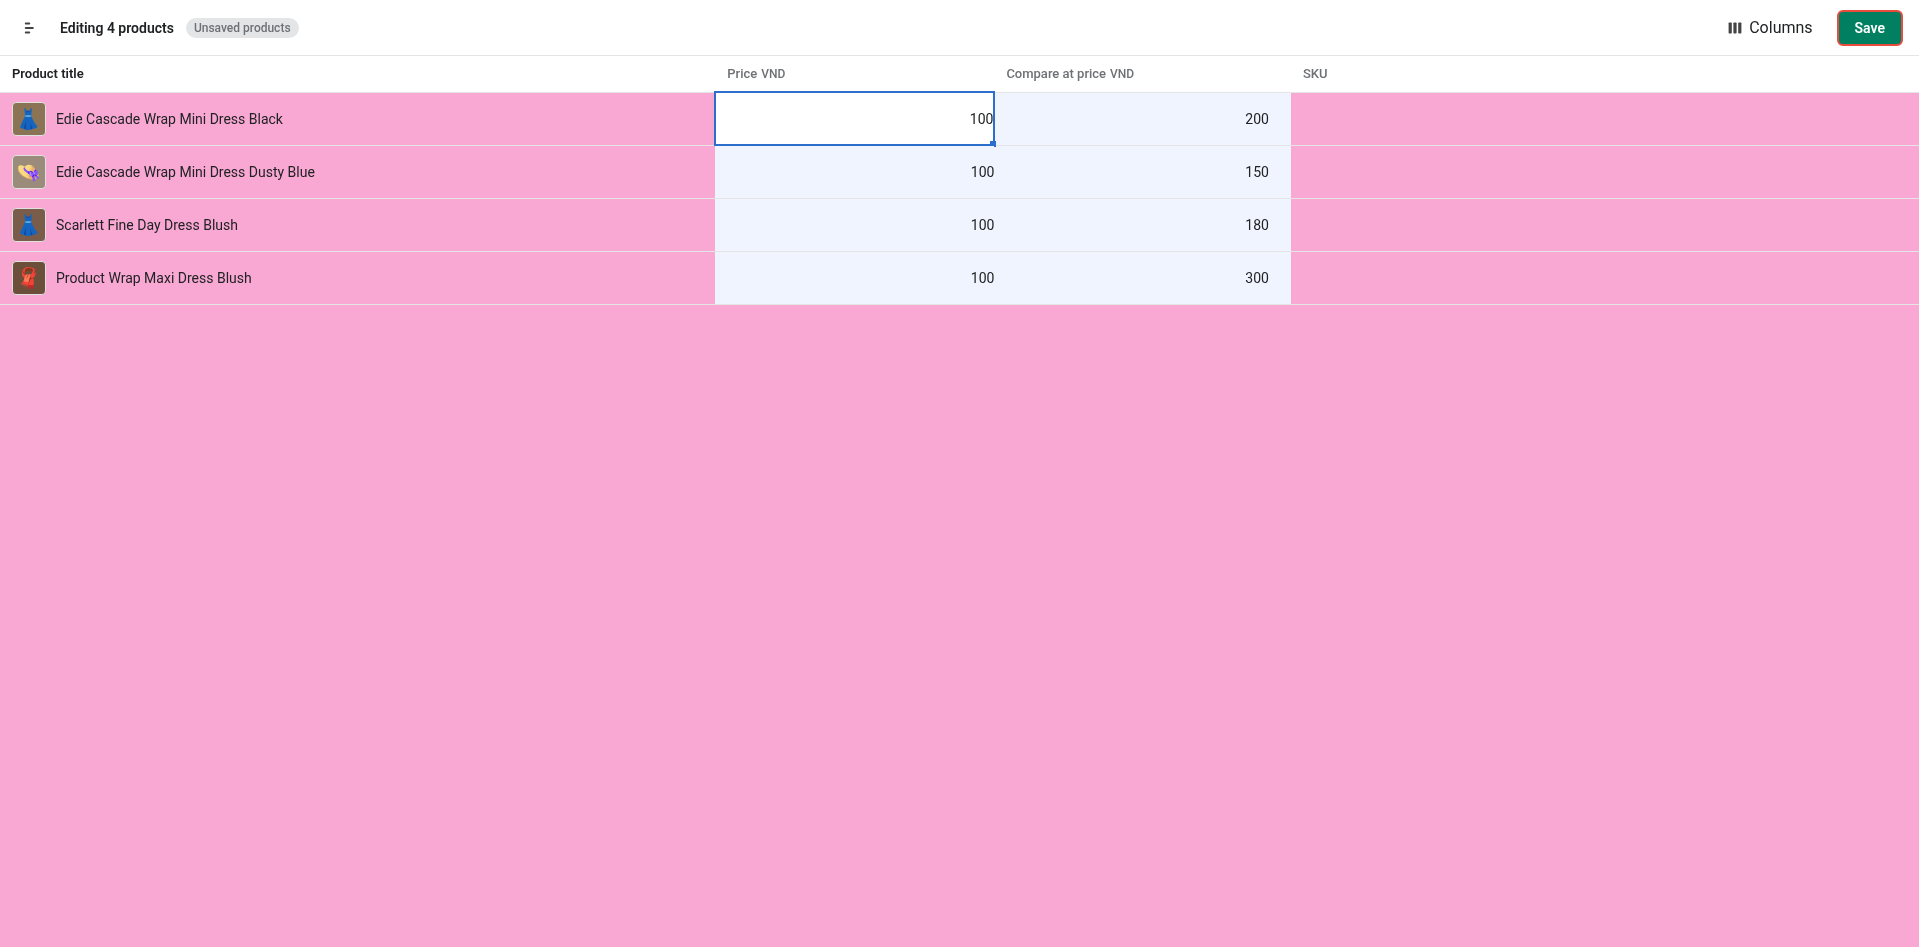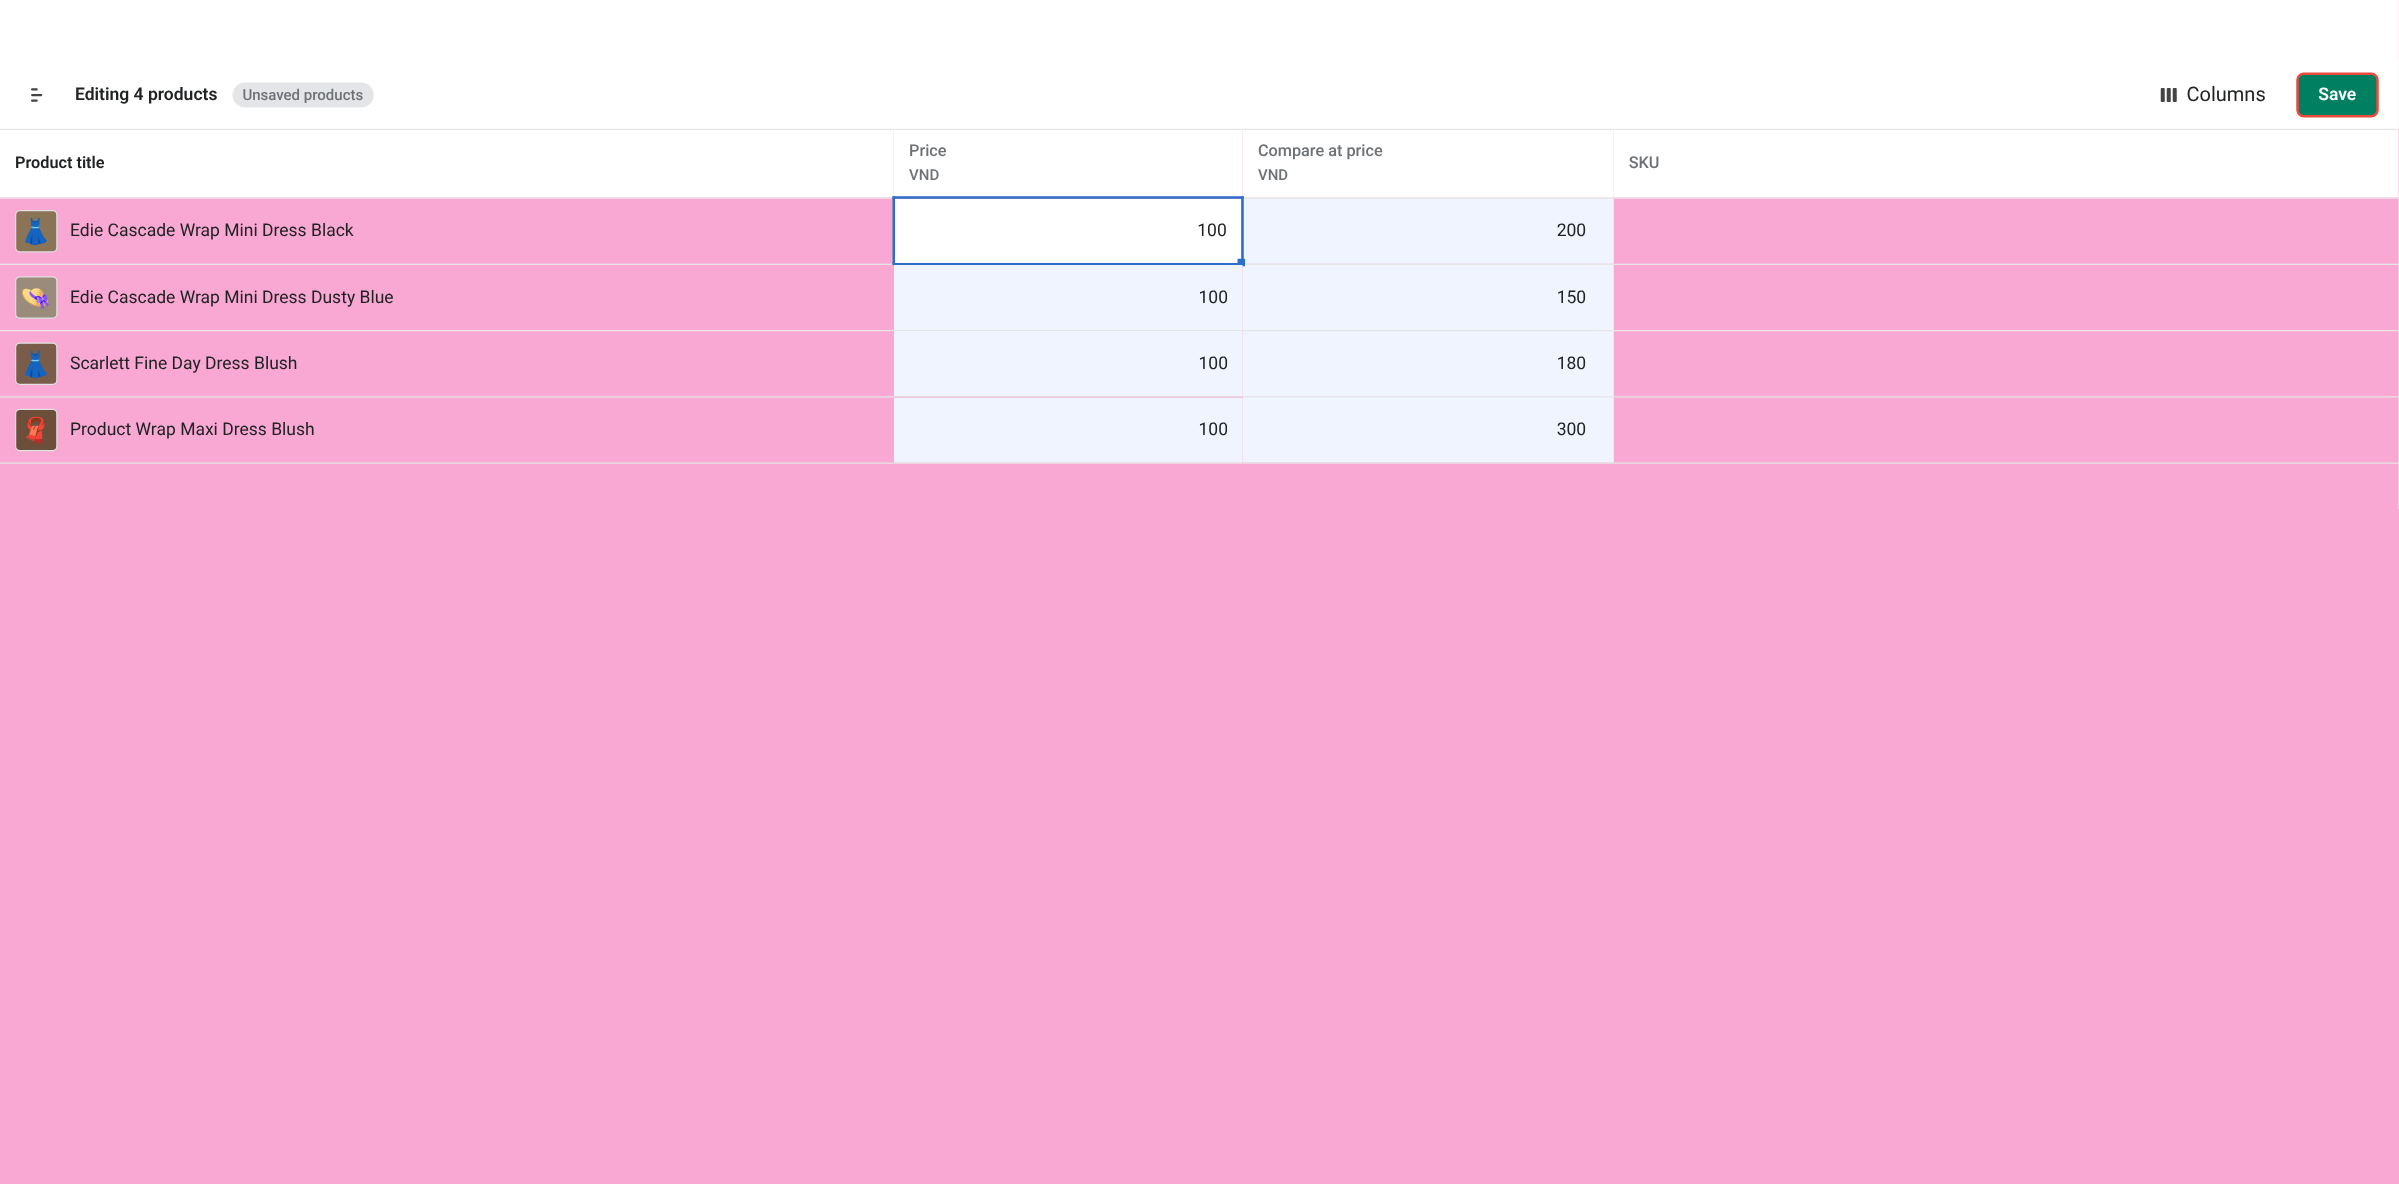--- a/index.html
+++ b/index.html
@@ -25,21 +25,20 @@
 
     
     .toolbar {
       display: flex;
       align-items: center;
       padding: 0 16px;
       height: 56px;
       border-bottom: 1px solid #e5e5e5;
       background: #fff;
       gap: 12px;
-      margin-top: 48px;
     }
 
     .back-button {
       width: 32px;
       height: 32px;
       display: flex;
       align-items: center;
       justify-content: center;
       cursor: pointer;
       border-radius: 4px;
@@ -126,21 +125,20 @@
     th.product-title-col {
       color: #202223;
       font-weight: 600;
       font-size: 13px;
     }
 
     th .col-header-row {
       display: flex;
       align-items: baseline;
       gap: 4px;
-      flex-direction: column;
     }
 
     th .col-label {
       color: #6d7175;
       font-size: 12px;
     }
 
     td {
       padding: 0;
       border-bottom: 1px solid #e5e5e5;
@@ -181,21 +179,21 @@
       position: relative;
       height: 52px;
     }
 
     .price-cell input {
       width: 100%;
       height: 100%;
       border: none;
       outline: none;
       text-align: right;
-      padding: 0 12px;
+      padding: 0 0;
       font-size: 14px;
       color: #202223;
       background: transparent;
       cursor: pointer;
     }
 
     
     .price-cell.active {
       border: 2px solid #2c6ecb;
       background: #fff;

